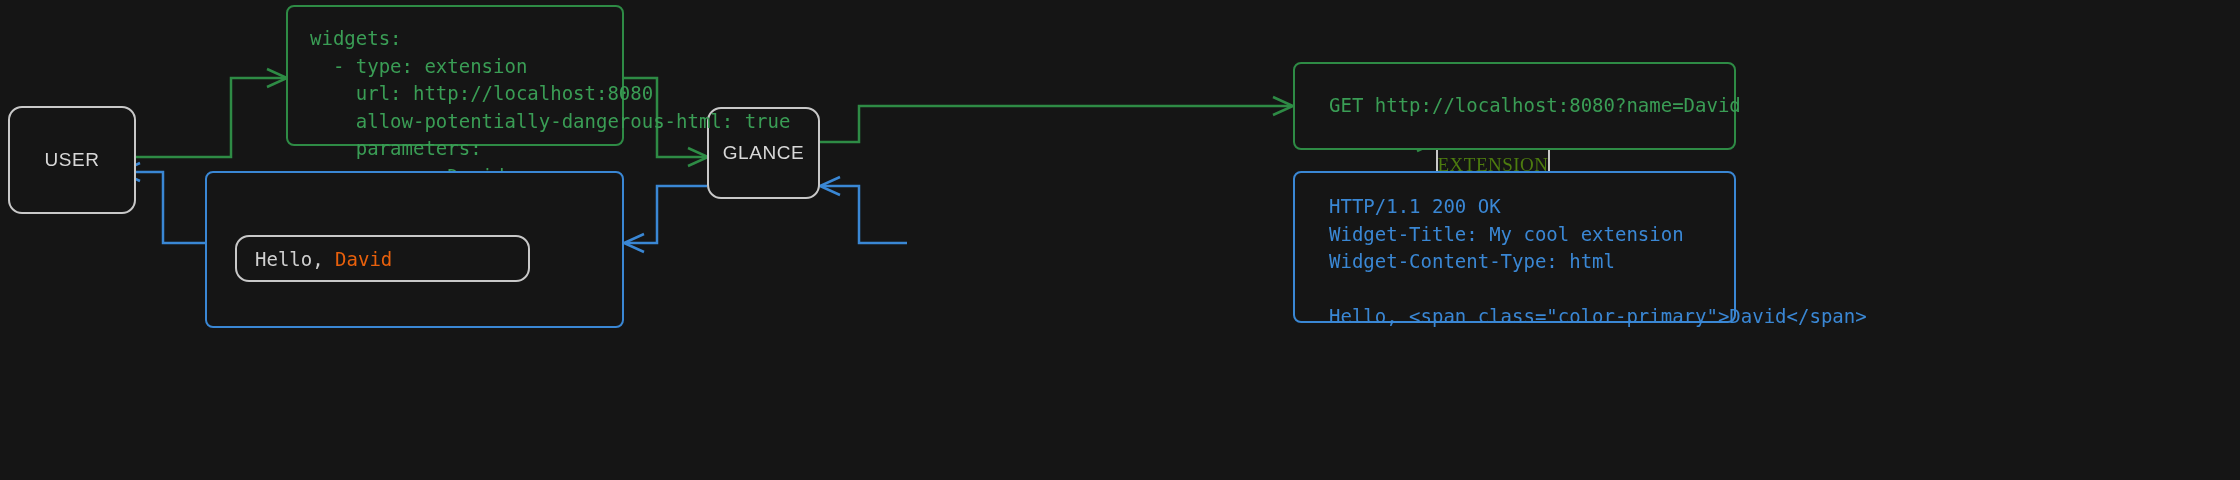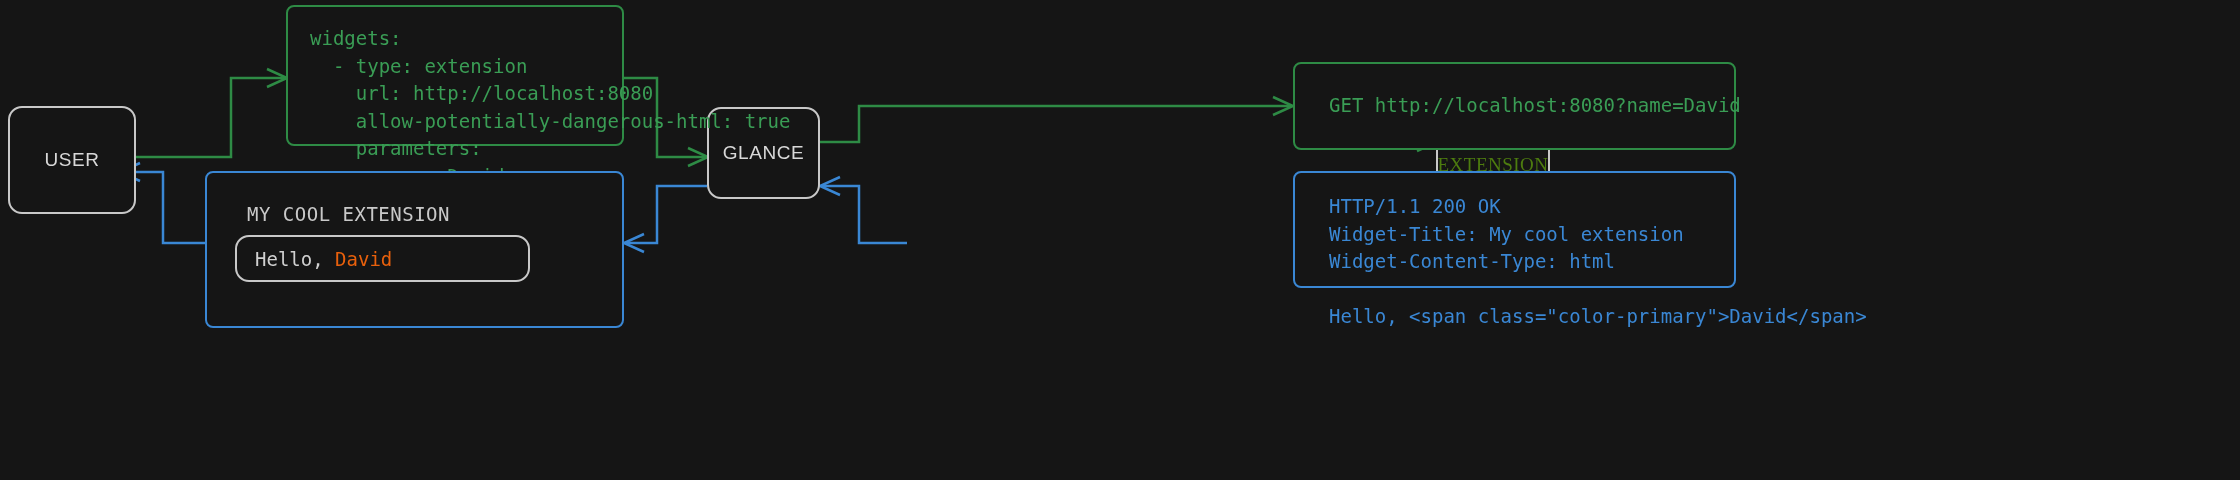--- a/index.html
+++ b/index.html
@@ -154,28 +154,27 @@
     url: http://localhost:8080
     allow-potentially-dangerous-html: true
     parameters:
       name: David</pre>
   </div>
 
   <div class="panel green" style="left:1293px; top:62px; width:443px; height:88px; display:flex; align-items:center; padding-left:34px;">
     <pre class="code green">GET http://localhost:8080?name=David</pre>
   </div>
 
-  <div class="panel blue" style="left:1293px; top:171px; width:443px; height:117px; padding:20px 0 0 34px;">
+  <div class="panel blue" style="left:1293px; top:171px; width:443px; height:152px; padding:20px 0 0 34px;">
     <pre class="code blue">HTTP/1.1 200 OK
 Widget-Title: My cool extension
 Widget-Content-Type: html
 
 Hello, &lt;span class="color-primary"&gt;David&lt;/span&gt;</pre>
   </div>
 
   <div class="panel blue" style="left:205px; top:171px; width:419px; height:157px;">
-    <div class="widget-title" style="position:absolute; left:40px; top:30px;">MY COOL EXTENSION</div>
     <div class="inner-card" style="left:28px; top:62px; width:295px; height:47px;">
       <span class="inner-text"><span>Hello, </span><span class="accent-name">David</span></span>
     </div>
   </div>
 
 </div>
 
 </body></html>

